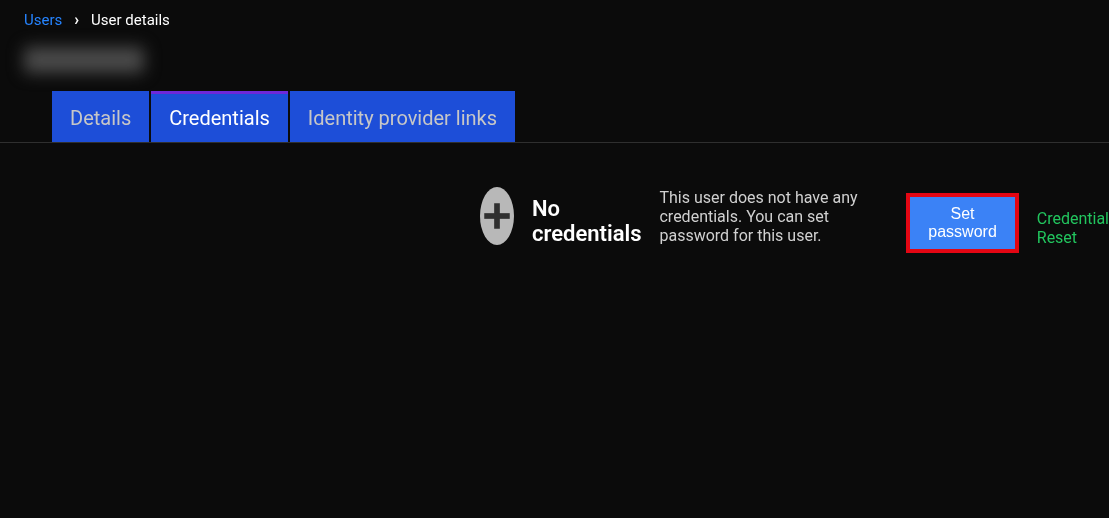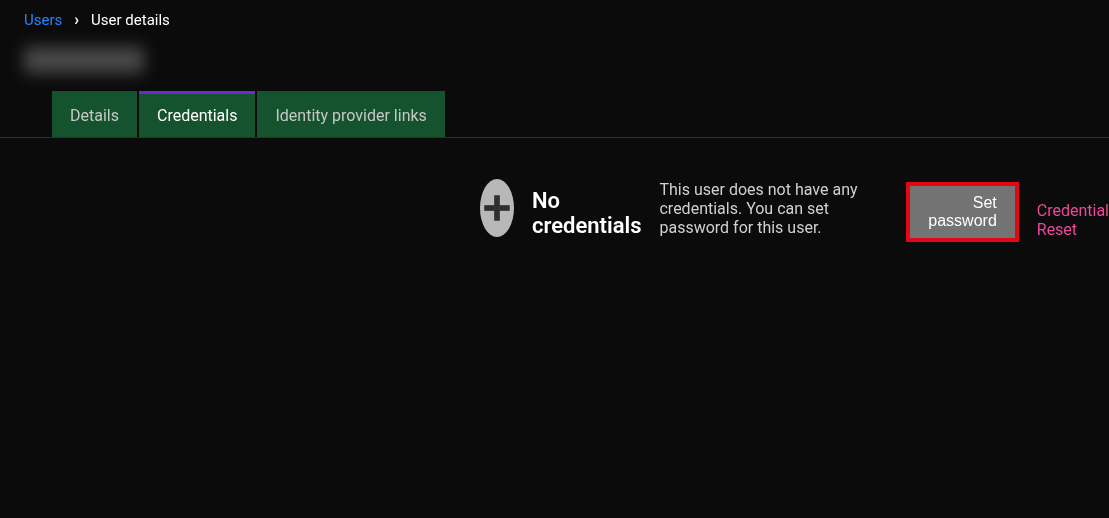--- a/index.html
+++ b/index.html
@@ -40,23 +40,23 @@
       border-radius: 4px;
       filter: blur(8px);
     }
     .tabs {
       display: flex;
       padding-left: 52px;
       border-bottom: 1px solid #2f2f2f;
     }
     .tab {
       padding: 12px 18px;
-      background: #14532d;
+      background: #1d4ed8;
       color: #c7c7c7;
-      font-size: 16px;
+      font-size: 20px;
       cursor: pointer;
       margin-right: 2px;
       border-top: 3px solid transparent;
     }
     .tab.active {
       color: #ffffff;
       border-top: 3px solid #6d28d9;
     }
     .content {
       margin-left: 480px;
@@ -80,31 +80,30 @@
       font-size: 22px;
       font-weight: 600;
       color: #ffffff;
       margin-top: 10px;
     }
     .empty-desc {
       font-size: 16px;
       color: #d0d0d0;
     }
     .set-password-btn {
-      background: #737373;
+      background: #3b82f6;
       color: #ffffff;
       border: 4px solid #e30613;
       padding: 8px 18px;
       font-size: 16px;
       cursor: pointer;
-      margin-top: 8px;
-      text-align: right;
+      margin-top: 14px;
     }
     .credential-reset {
-      color: #ec4899;
+      color: #22c55e;
       font-size: 16px;
       cursor: pointer;
       margin-top: 24px;
     }
   </style>
 </head>
 <body>
 
 <nav class="breadcrumb">
   <span class="breadcrumb-link">Users</span>

